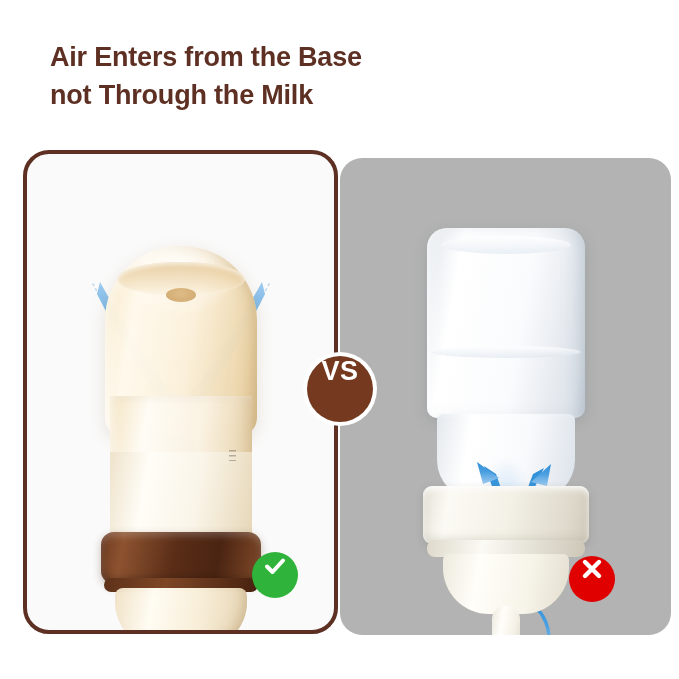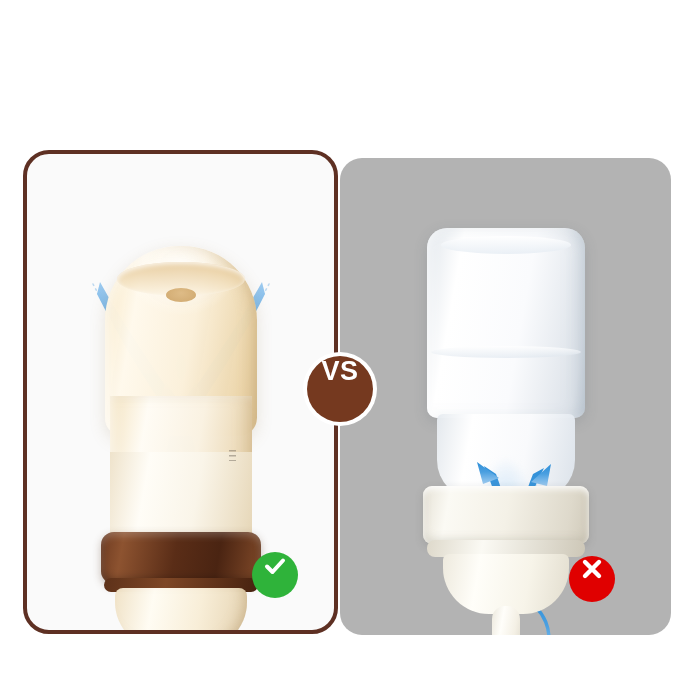--- a/index.html
+++ b/index.html
@@ -376,20 +376,22 @@
     height: 46px;
     background: #e00000;
     z-index: 20;
   }
   .badge svg { display: block; }
 </style>
 </head>
 <body>
 
 <div class="headline">
+  <span class="line">Air Enters from the Base</span>
+  <span class="line">not Through the Milk</span>
 </div>
 
 <div class="panel-row">
 
   <div class="panel panel-good">
 
     <div class="bottle good-bottle">
 
       <div class="flow-good">
         <div class="beam beam-good-top"></div>

